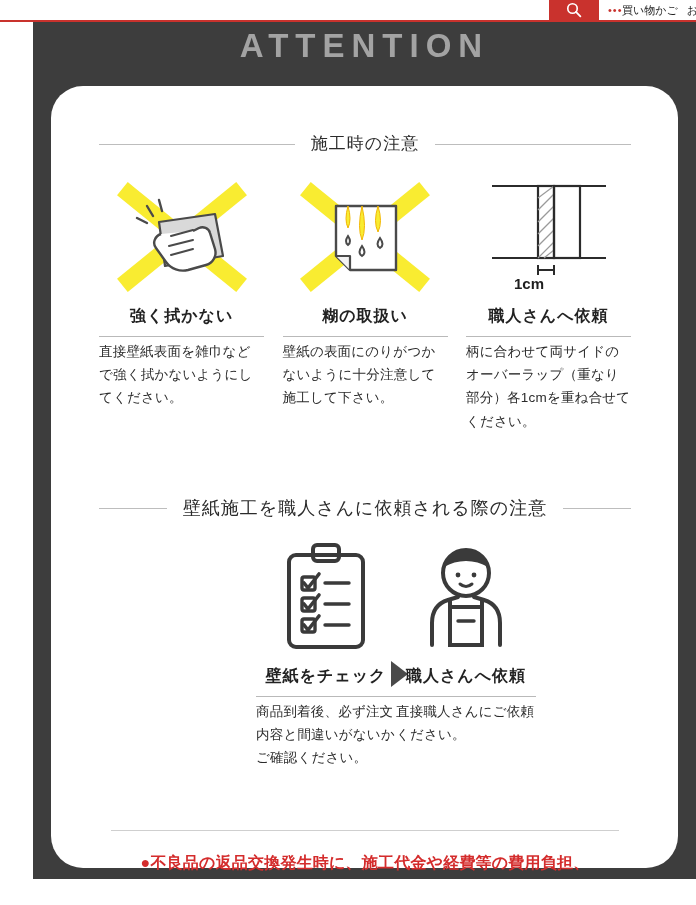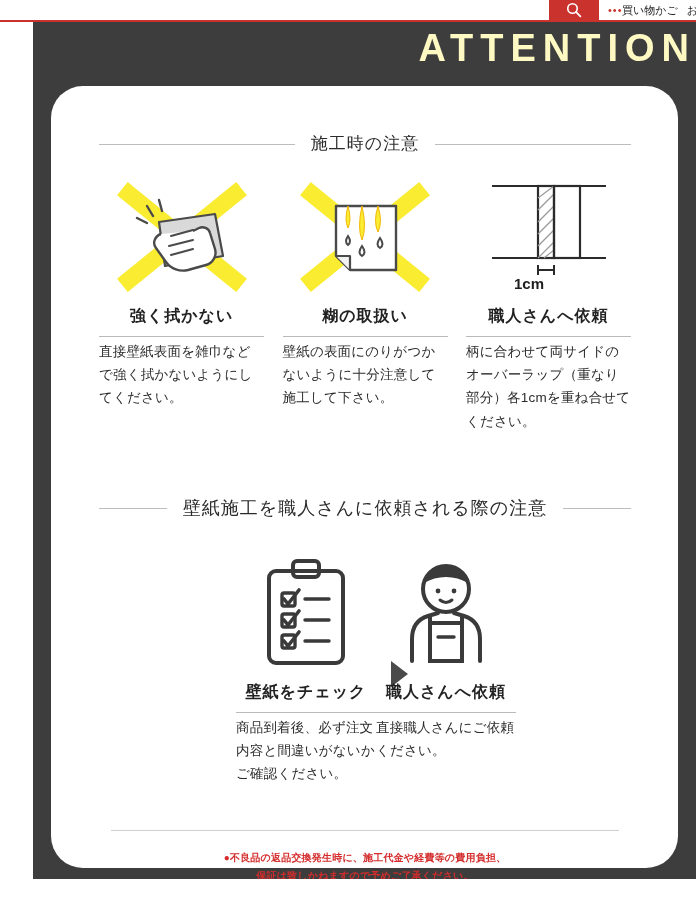--- a/index.html
+++ b/index.html
@@ -67,23 +67,23 @@
     width: 663px;
     height: 857px;
     background: #3d3d3d;
     box-sizing: border-box;
   }
   .attention {
     position: absolute;
     top: 5px;
     left: 0;
     width: 663px;
-    text-align: right;
-    color: #fef9c3;
-    font-size: 38px;
+    text-align: center;
+    color: #a3a3a3;
+    font-size: 33px;
     font-weight: bold;
     letter-spacing: 7px;
     font-family: "Liberation Sans", sans-serif;
   }
 
   .card {
     position: absolute;
     top: 64px;
     left: 18px;
     width: 627px;
@@ -163,25 +163,25 @@
     font-size: 13.5px;
     line-height: 1.72;
     color: #2b2b2b;
     text-align: left;
     letter-spacing: 0.2px;
   }
 
   
   .cols2 {
     position: absolute;
-    top: 468px;
+    top: 452px;
     left: 185px;
     width: 300px;
     display: flex;
-    justify-content: flex-start;
+    justify-content: flex-end;
   }
   .col2 { width: 140px; }
   .fig2 {
     height: 118px;
     display: flex;
     align-items: center;
     justify-content: center;
   }
   .arrow-mid {
     position: absolute;
@@ -195,21 +195,21 @@
 
   
   .note {
     position: absolute;
     left: 60px;
     top: 744px;
     width: 508px;
     border-top: 1px solid #cfcfcf;
     padding-top: 18px;
     color: #d42c2c;
-    font-size: 10px;
+    font-size: 16px;
     font-weight: bold;
     line-height: 1.75;
     text-align: center;
     letter-spacing: 0.2px;
   }
   .note .l2 { display:block; }
 
   .bottom-strip {
     position: absolute;
     left: 0; top: 879px;

